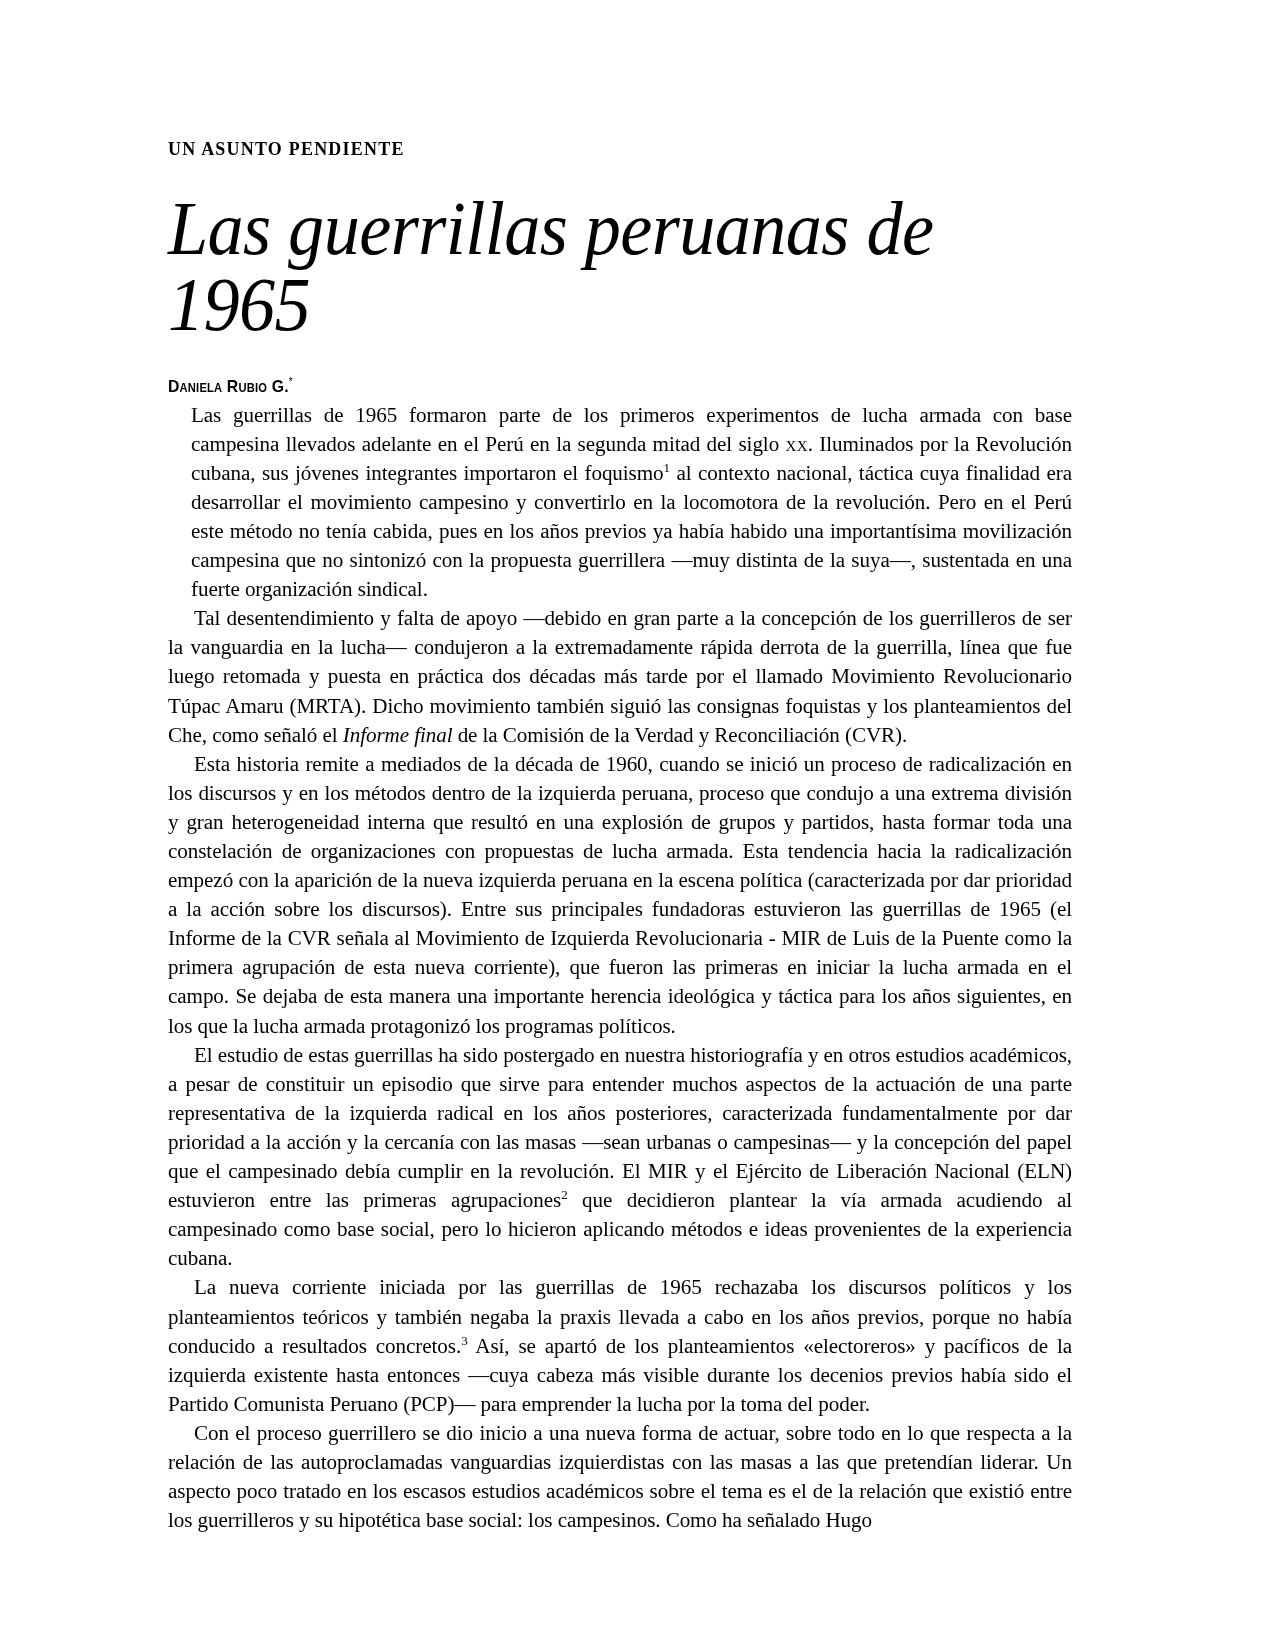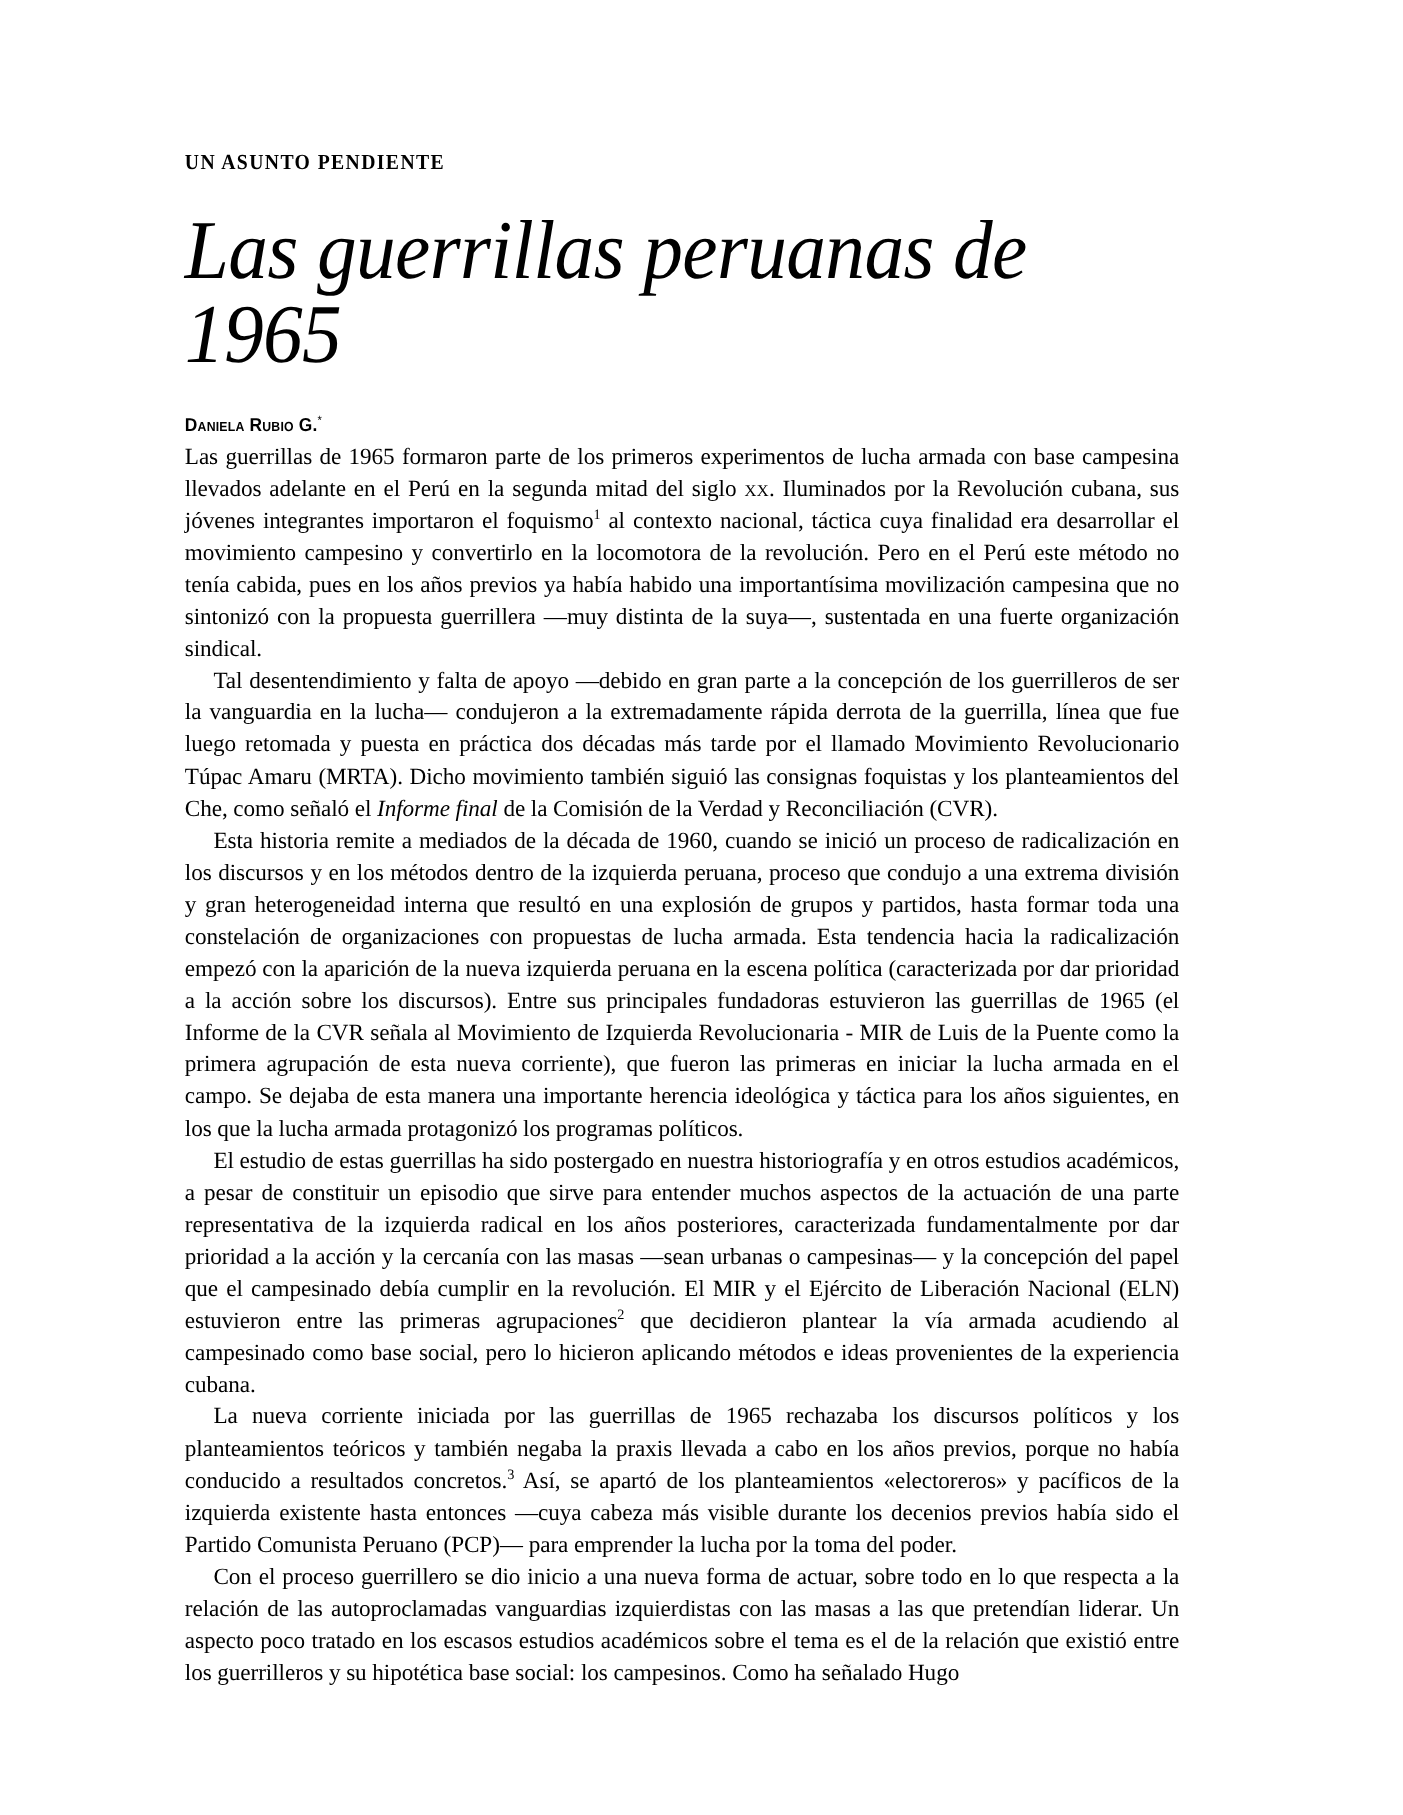--- a/index.html
+++ b/index.html
@@ -88,20 +88,21 @@
     text-justify: inter-word;
     hyphens: none;
     letter-spacing: -0.08px;
     word-spacing: 0px;
   }
   .body-text p + p {
     text-indent: 26px;
   }
   .body-text p:first-child {
     text-indent: 0;
+    margin-left: 23px;
   }
 
   .sc {
     font-variant: small-caps;
     letter-spacing: 0.3px;
   }
   .it { font-style: italic; margin-top: 48px; }
   .fn {
     font-size: 13px;
     vertical-align: super;

